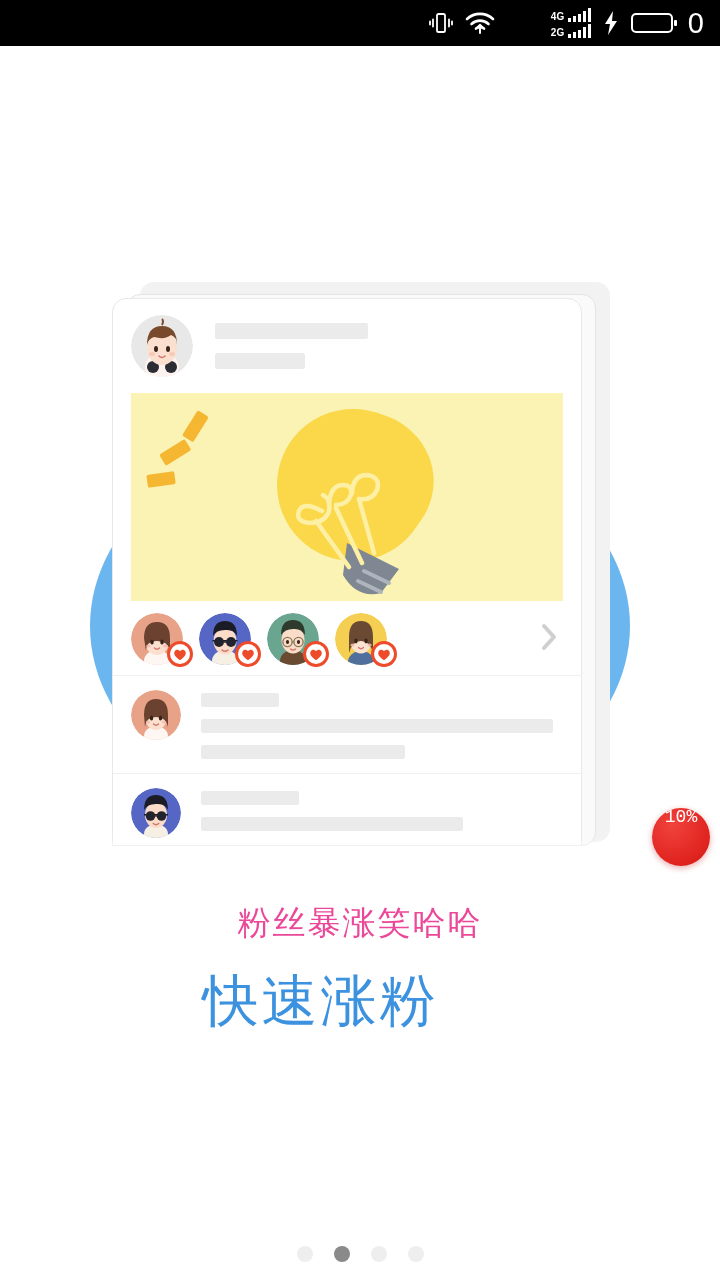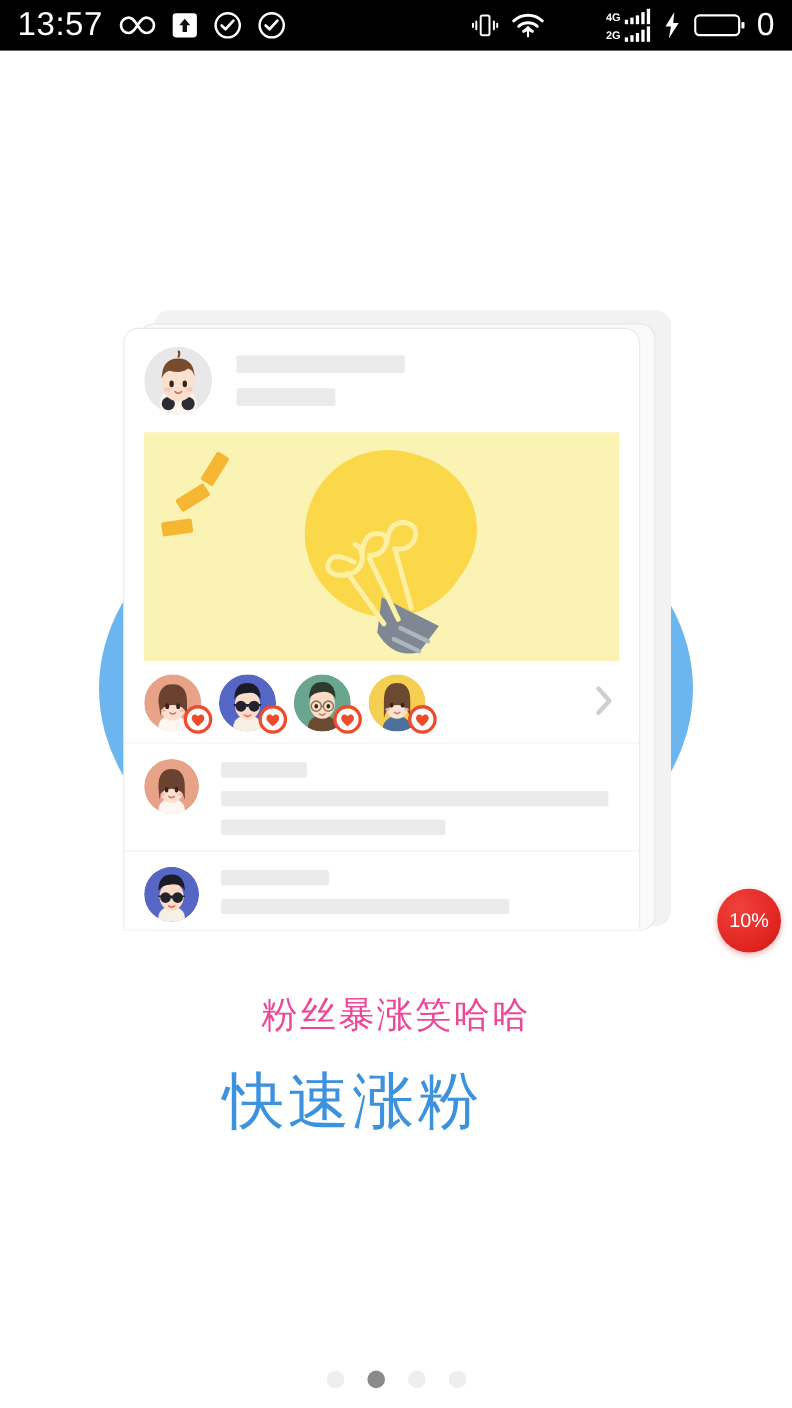--- a/index.html
+++ b/index.html
@@ -200,23 +200,24 @@
 
   
   .badge-10 {
     position: absolute;
     left: 652px;
     top: 762px;
     width: 58px; height: 58px;
     border-radius: 50%;
     background: radial-gradient(circle at 35% 30%, #f0423c 0%, #e0231f 70%, #c4110f 100%);
     display: flex;
-    align-items: center;
+    align-items: flex-start;
     justify-content: center;
     box-shadow: 0 2px 6px rgba(190,20,20,0.35);
+    font-family: Liberation Mono, monospace;
   }
   .badge-10 span {
     color: #ffffff;
     font-size: 18px;
     line-height: 1;
   }
 
   
   .cap-sub {
     position: absolute;
@@ -252,42 +253,20 @@
     width: 16px; height: 16px;
     border-radius: 50%;
     background: #eeeeee;
   }
   .dot.active { background: #8a8a8a; }
 </style>
 </head>
 <body>
 
 <div class="statusbar">
-  <div class="sb-left">
-    <div class="sb-clock">13:57</div>
-
-    <svg class="sb-icon" width="34" height="22" viewBox="0 0 34 22">
-      <path d="M9 4a7 7 0 1 0 0 14c4 0 5.5-3.5 8-7s4-7 8-7a7 7 0 1 1 0 14c-4 0-5.5-3.5-8-7s-4-7-8-7z" fill="none" stroke="#fff" stroke-width="2.4"></path>
-    </svg>
-
-    <svg class="sb-icon" width="24" height="24" viewBox="0 0 24 24">
-      <rect x="1" y="1" width="22" height="22" rx="3" fill="#fff"></rect>
-      <path d="M12 6 L17 12 L14 12 L14 18 L10 18 L10 12 L7 12 Z" fill="#111"></path>
-    </svg>
-
-    <svg class="sb-icon" width="26" height="26" viewBox="0 0 26 26">
-      <circle cx="13" cy="13" r="11" fill="none" stroke="#fff" stroke-width="2.2"></circle>
-      <path d="M7.5 13.2 L11 16.6 L18.2 8.8" fill="none" stroke="#fff" stroke-width="2.4" stroke-linecap="round" stroke-linejoin="round"></path>
-    </svg>
-
-    <svg class="sb-icon" width="26" height="26" viewBox="0 0 26 26">
-      <circle cx="13" cy="13" r="11" fill="none" stroke="#fff" stroke-width="2.2"></circle>
-      <path d="M7.5 13.2 L11 16.6 L18.2 8.8" fill="none" stroke="#fff" stroke-width="2.4" stroke-linecap="round" stroke-linejoin="round"></path>
-    </svg>
-  </div>
 
   <div class="sb-right">
     <svg class="sb-icon" width="26" height="24" viewBox="0 0 26 24">
       <rect x="9" y="3" width="8" height="18" rx="1.6" fill="none" stroke="#fff" stroke-width="1.8"></rect>
       <path d="M5 8.5 L5 15.5 M2 10.5 L2 13.5 M21 8.5 L21 15.5 M24 10.5 L24 13.5" stroke="#fff" stroke-width="1.8" stroke-linecap="round"></path>
     </svg>
 
     <svg class="sb-icon" width="30" height="24" viewBox="0 0 30 24">
       <path d="M2 8 A19 19 0 0 1 28 8" fill="none" stroke="#fff" stroke-width="2.6" stroke-linecap="round"></path>
       <path d="M6.5 13 A12.5 12.5 0 0 1 23.5 13" fill="none" stroke="#fff" stroke-width="2.6" stroke-linecap="round"></path>

